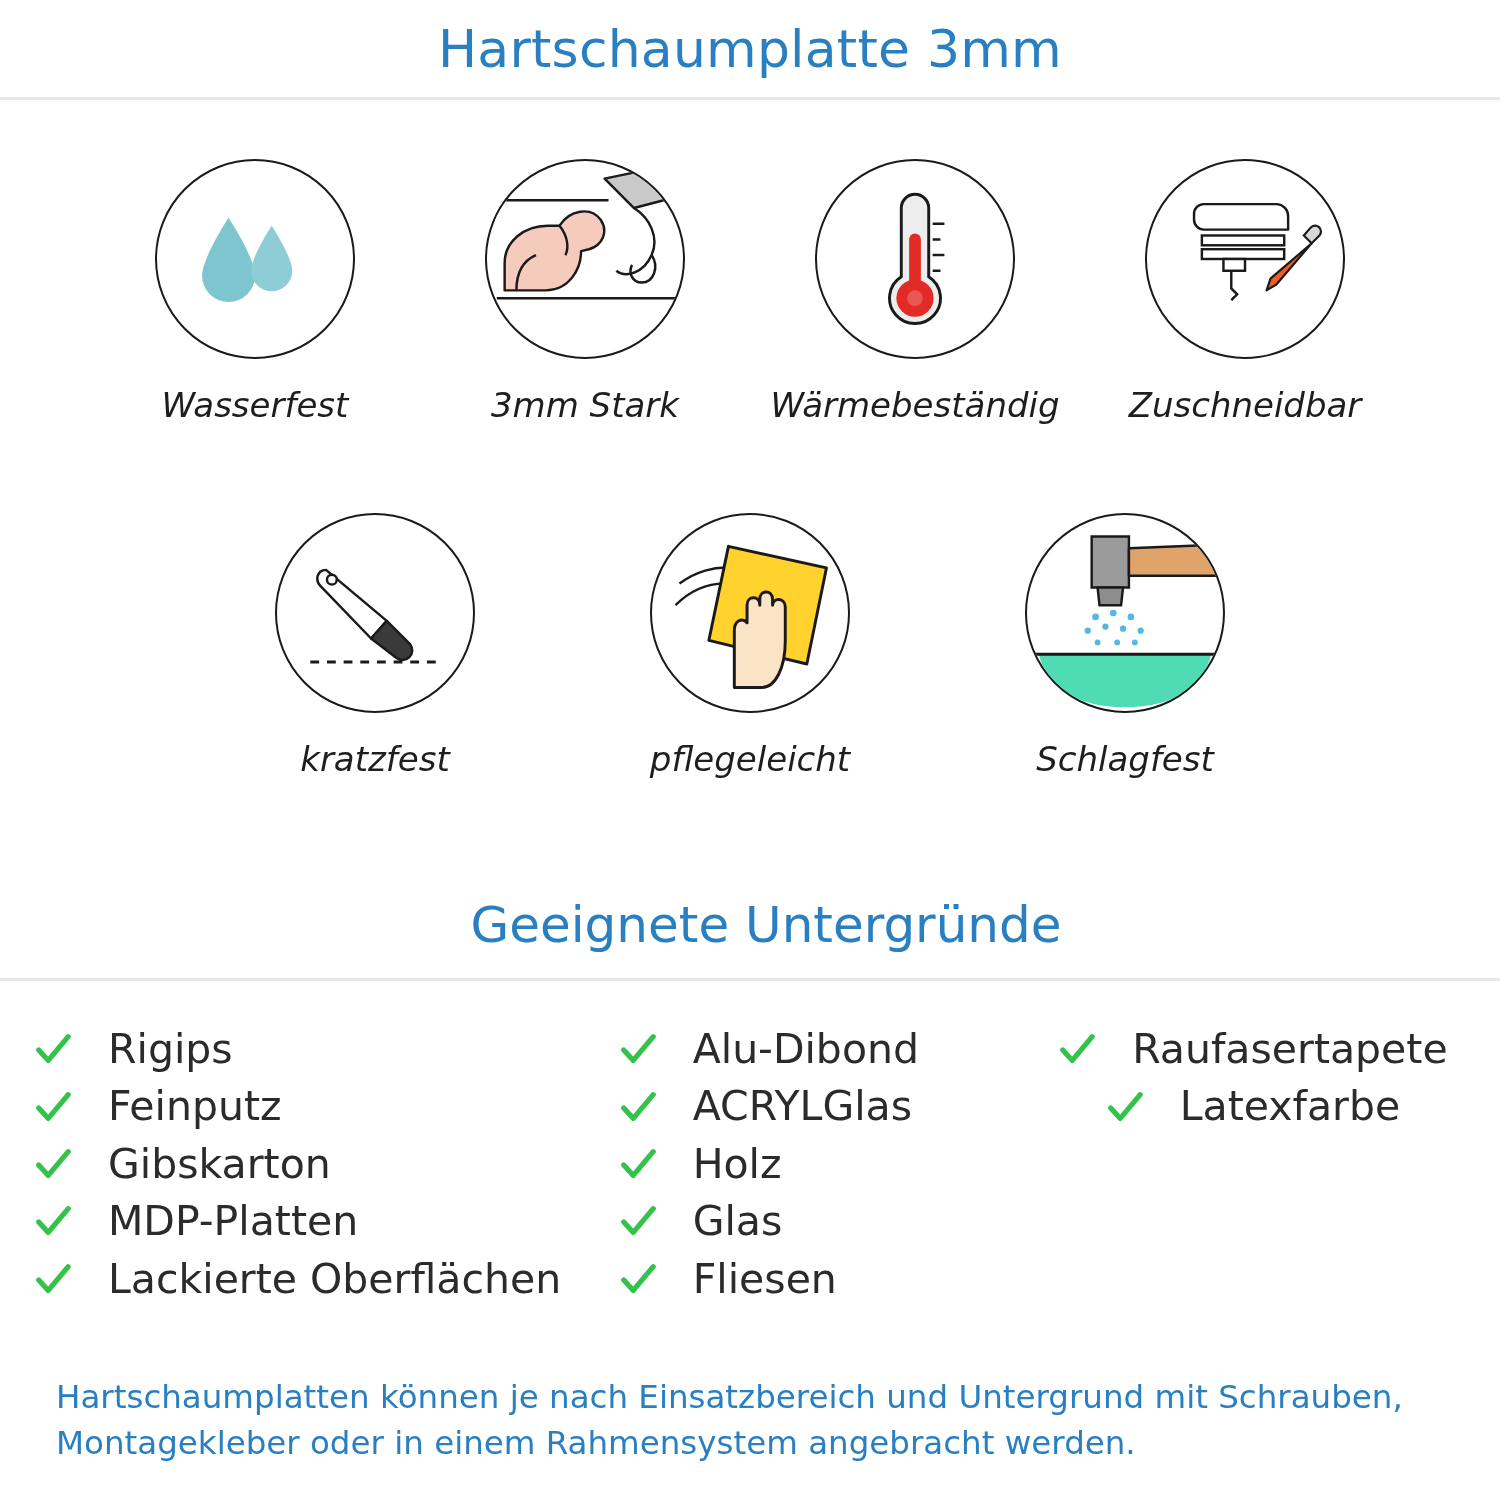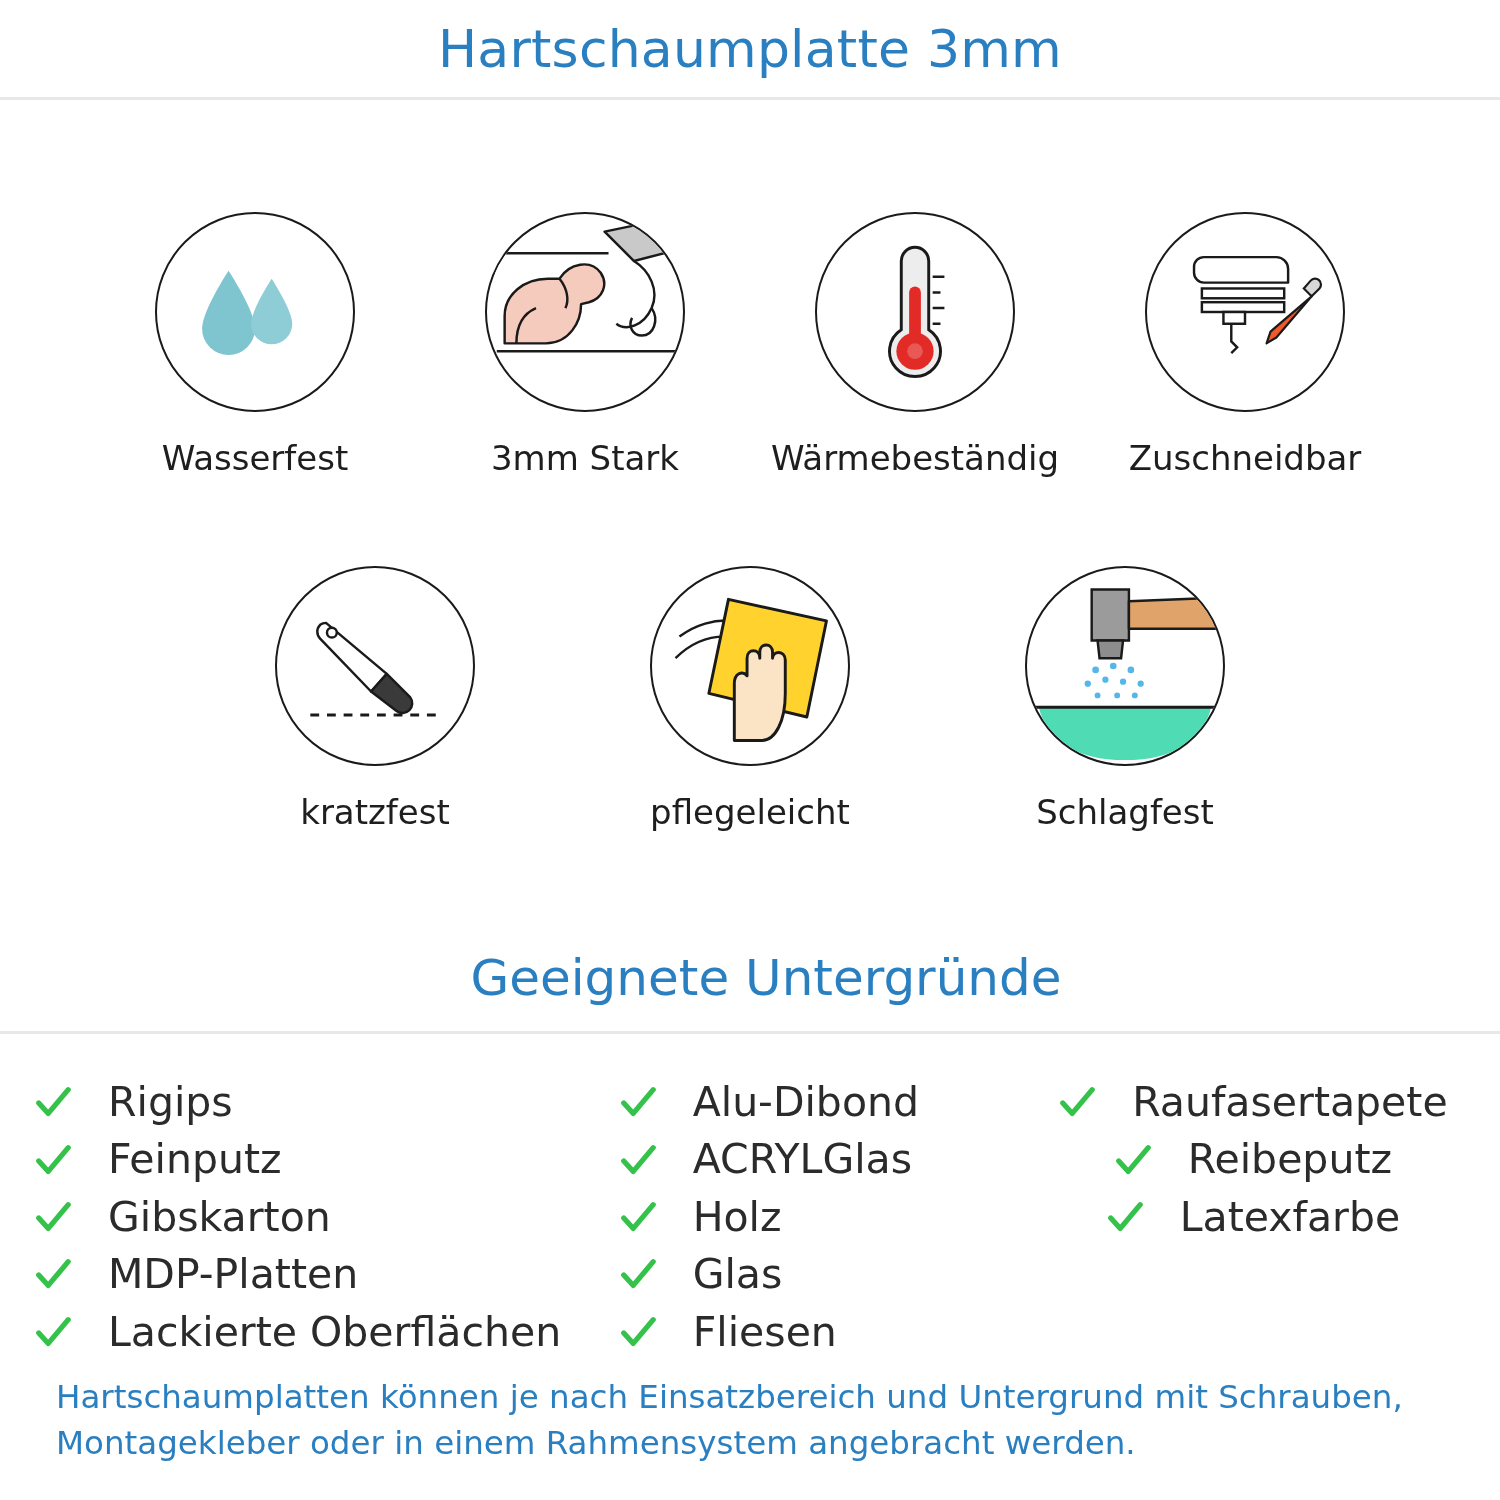--- a/index.html
+++ b/index.html
@@ -28,21 +28,22 @@
   }
   .title-text {
     font-size: 52px;
     color: #2a7fc1;
     font-weight: 400;
     letter-spacing: 0.2px;
   }
 
   
   .features {
-    padding-top: 112px;
+    padding-top: 59px;
+    font-style: italic;
   }
   .feature-row {
     display: flex;
     justify-content: center;
   }
   .feature-row.row-1 {
     gap: 0;
   }
   .feature {
     width: 330px;
@@ -349,24 +350,18 @@
     <div class="substrate-item">
       <svg class="check" viewBox="0 0 40 40">
           <path d="M5 21 L15 32 L36 7" fill="none" stroke="#35c24a" stroke-width="5.5" stroke-linecap="round" stroke-linejoin="round"></path>
         </svg>
       <span class="substrate-label">Raufasertapete</span>
     </div>
     <div class="substrate-item">
       <svg class="check" viewBox="0 0 40 40">
           <path d="M5 21 L15 32 L36 7" fill="none" stroke="#35c24a" stroke-width="5.5" stroke-linecap="round" stroke-linejoin="round"></path>
         </svg>
-      <span class="substrate-label">Reibeputz</span>
-    </div>
-    <div class="substrate-item">
-      <svg class="check" viewBox="0 0 40 40">
-          <path d="M5 21 L15 32 L36 7" fill="none" stroke="#35c24a" stroke-width="5.5" stroke-linecap="round" stroke-linejoin="round"></path>
-        </svg>
       <span class="substrate-label">Latexfarbe</span>
     </div>
   </div>
 </div>
 
 <div class="footer-note">Hartschaumplatten können je nach Einsatzbereich und Untergrund mit Schrauben, Montagekleber oder in einem Rahmensystem angebracht werden.</div>
 
 </body></html>

